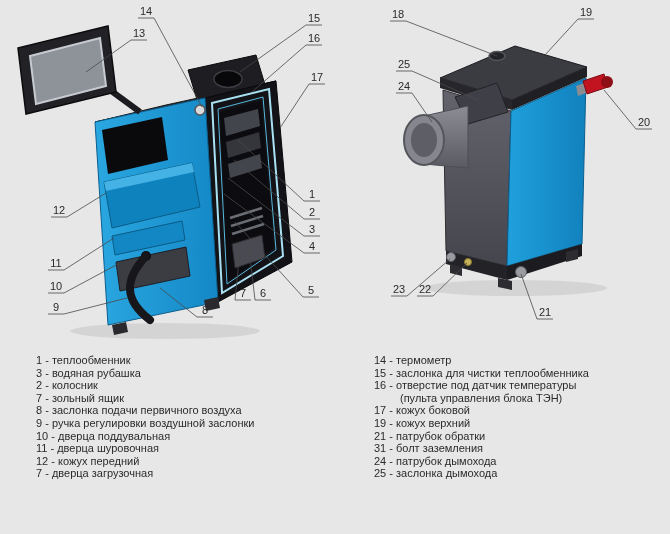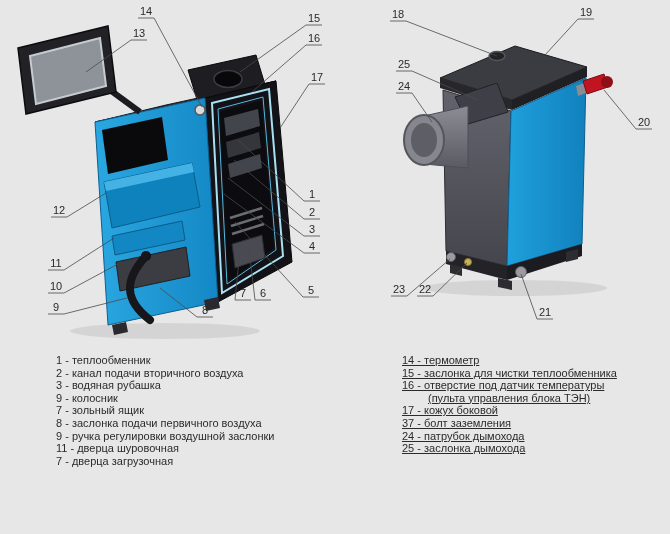--- a/index.html
+++ b/index.html
@@ -10,22 +10,22 @@
     overflow:hidden;
   }
   .stage{position:relative;width:670px;height:534px;}
   svg{display:block;}
   .callout-num{
     font-size:11px;fill:#2a2a2a;text-anchor:middle;
     font-family:"Liberation Sans",sans-serif;
   }
   .leader{fill:none;stroke:#4a4a4a;stroke-width:0.8;}
   .legend{display:flex;margin-top:4px;color:#2b2b2b;font-size:11px;line-height:12.6px;}
-  .legend-col-left{margin-left:56px;width:318px;}
-  .legend-col-right{margin-left:28px;width:262px;text-decoration:underline;}
+  .legend-col-left{margin-left:36px;width:318px;}
+  .legend-col-right{margin-left:20px;width:262px;}
   .legend-line{padding-left:26px;text-indent:-26px;}
   .legend-cont{text-indent:0;}
 </style>
 </head>
 <body>
 
 <div class="stage">
 
   <svg width="670" height="350" viewBox="0 0 670 350">
     <defs>
@@ -190,34 +190,37 @@
         <polyline points="417,296 433,296 467,263" class="leader"></polyline>
         <text x="425" y="293" class="callout-num">22</text>
         <polyline points="553,319 537,319 521,274" class="leader"></polyline>
         <text x="545" y="316" class="callout-num">21</text>
       </g>
   </svg>
 
   <div class="legend">
     <div class="legend-col-left">
         <div class="legend-line">1 - теплообменник</div>
-        <div class="legend-line">2 - канал подачи вторичного воздуха</div>
         <div class="legend-line">3 - водяная рубашка</div>
-        <div class="legend-line">9 - колосник</div>
+        <div class="legend-line">2 - колосник</div>
         <div class="legend-line">7 - зольный ящик</div>
         <div class="legend-line">8 - заслонка подачи первичного воздуха</div>
         <div class="legend-line">9 - ручка регулировки воздушной заслонки</div>
+        <div class="legend-line">10 - дверца поддувальная</div>
         <div class="legend-line">11 - дверца шуровочная</div>
+        <div class="legend-line">12 - кожух передний</div>
         <div class="legend-line">7 - дверца загрузочная</div>
       </div>
     <div class="legend-col-right">
         <div class="legend-line">14 - термометр</div>
         <div class="legend-line">15 - заслонка для чистки теплообменника</div>
         <div class="legend-line">16 - отверстие под датчик температуры</div>
         <div class="legend-line legend-cont">(пульта управления блока ТЭН)</div>
         <div class="legend-line">17 - кожух боковой</div>
-        <div class="legend-line">37 - болт заземления</div>
+        <div class="legend-line">19 - кожух верхний</div>
+        <div class="legend-line">21 - патрубок обратки</div>
+        <div class="legend-line">31 - болт заземления</div>
         <div class="legend-line">24 - патрубок дымохода</div>
         <div class="legend-line">25 - заслонка дымохода</div>
       </div>
   </div>
 
 </div>
 
 </body></html>

